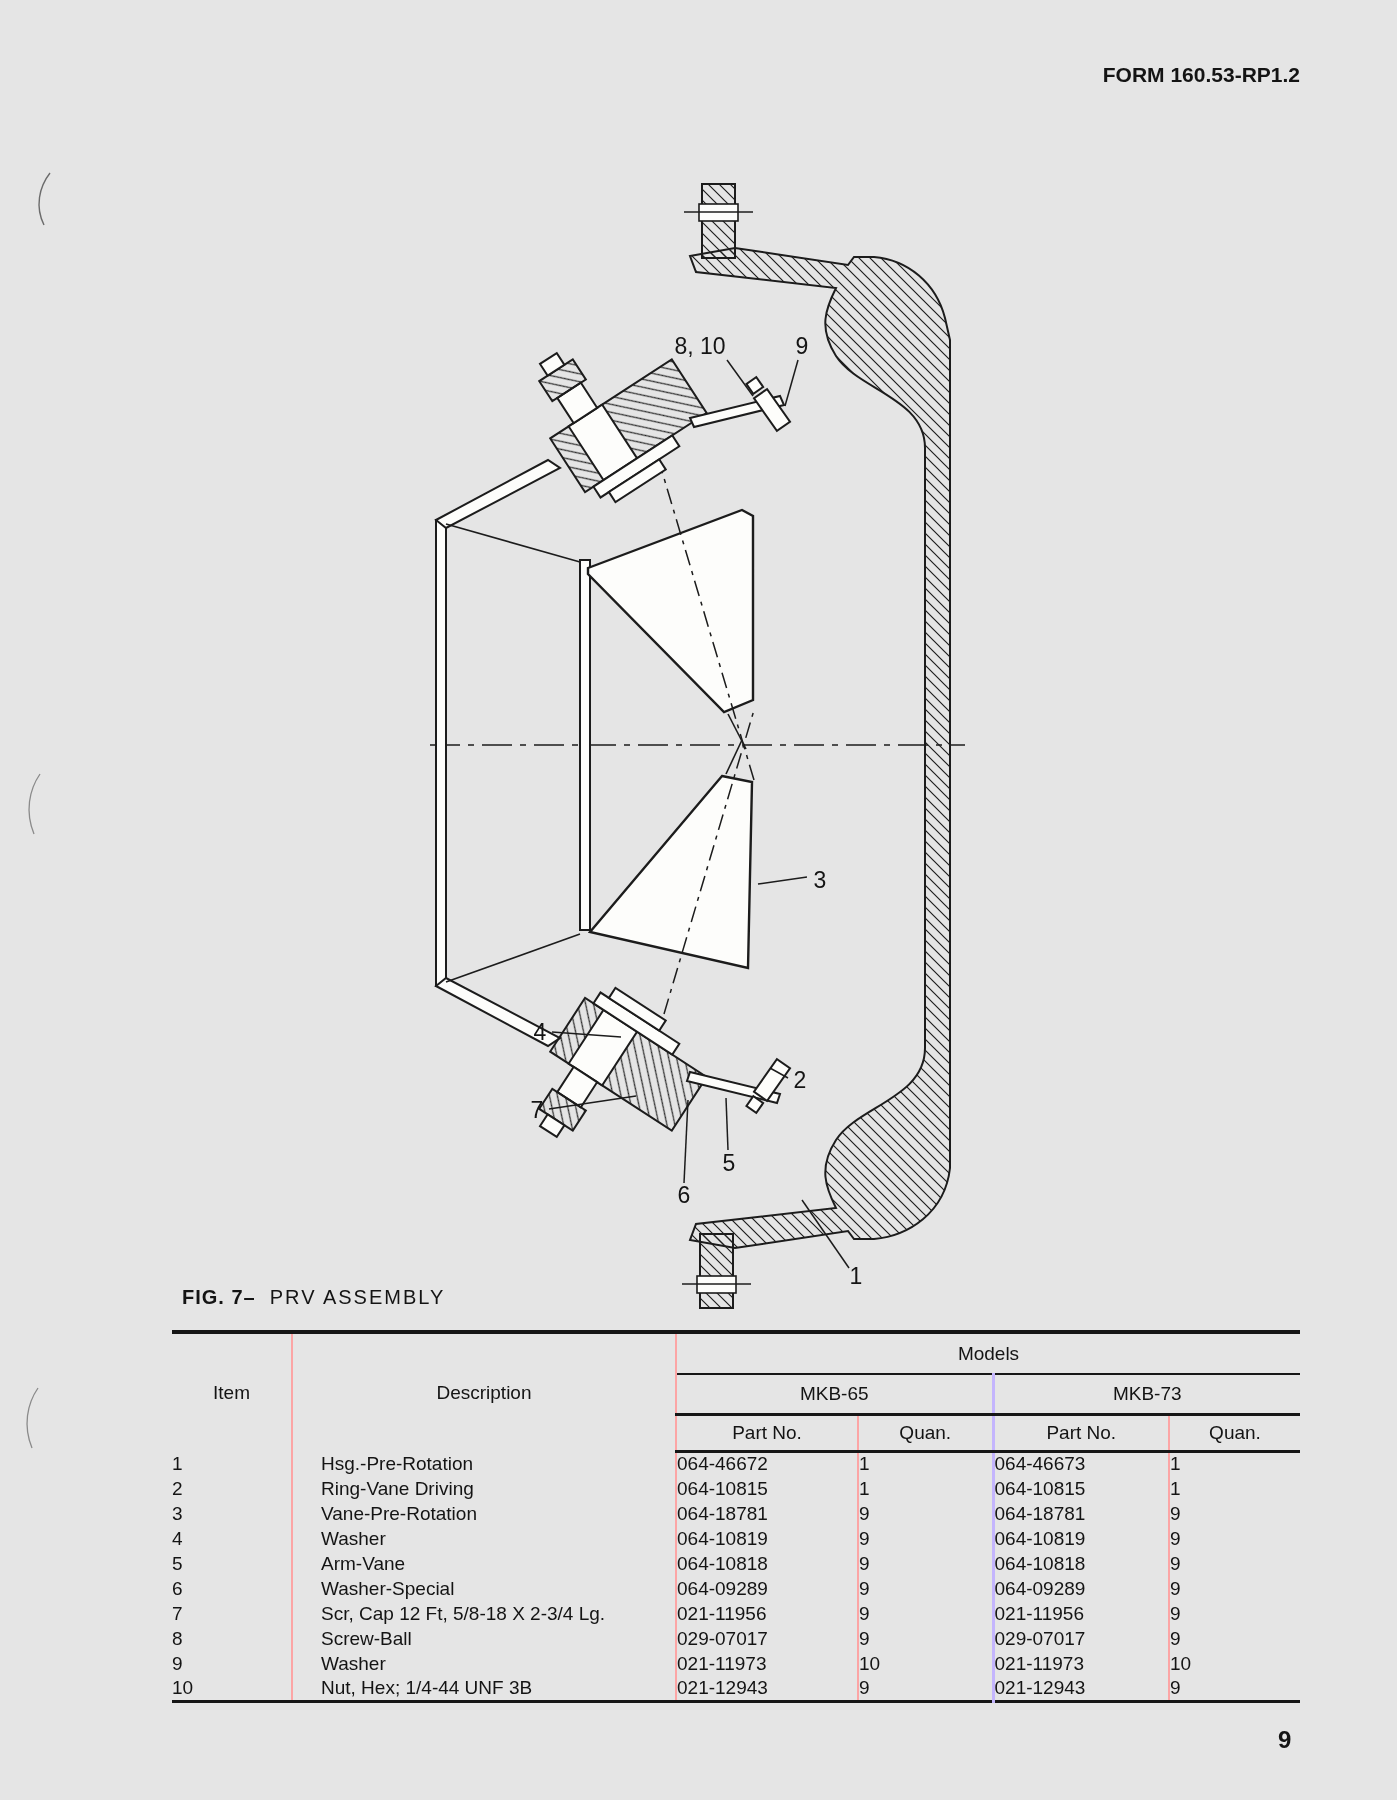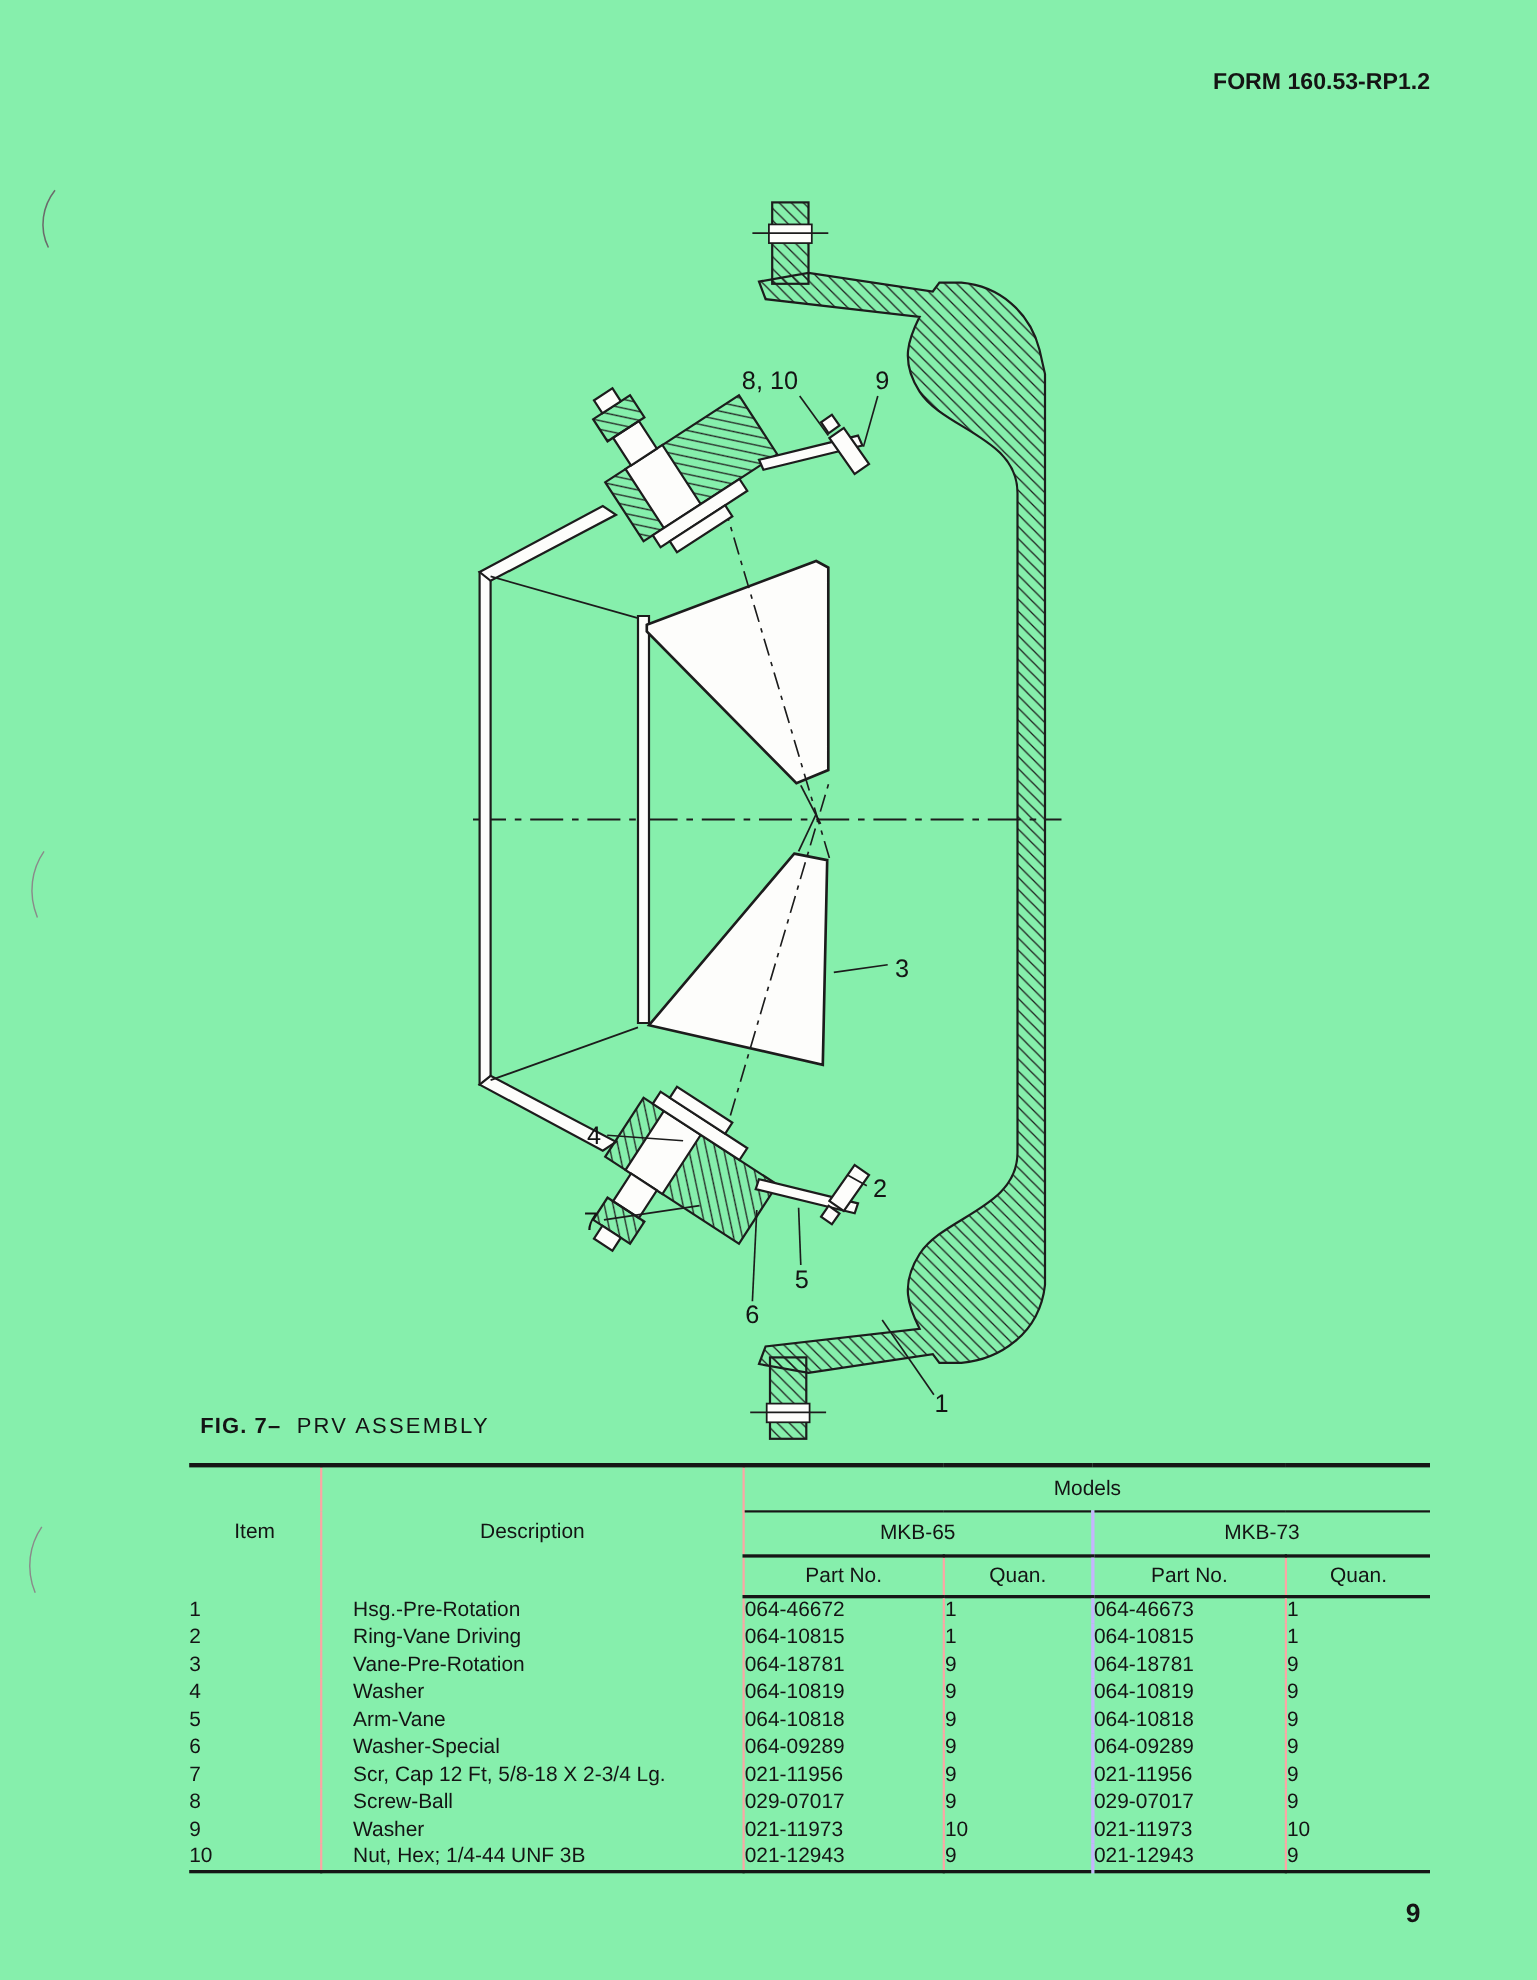--- a/index.html
+++ b/index.html
@@ -1,16 +1,16 @@
 <!DOCTYPE html>
 <html><head>
 <meta charset="utf-8">
 <style>
   html,body{margin:0;padding:0;background:#9a9a9a;}
-  .page{position:relative;width:1397px;height:1800px;background:#86efac;overflow:hidden;
+  .page{position:relative;width:1397px;height:1800px;background:#e5e5e5;overflow:hidden;
         font-family:"Liberation Sans",sans-serif;color:#141414;}
   .form-number{position:absolute;top:63px;right:97px;font-size:21px;font-weight:bold;letter-spacing:0;}
   .page-title{position:absolute;top:124px;left:418px;font-size:43px;font-weight:bold;letter-spacing:-1px;white-space:nowrap;}
   .fig-caption{position:absolute;top:1286px;left:182px;white-space:nowrap;}
   .fig-caption .fig-label{font-size:20px;font-weight:bold;letter-spacing:1px;}
   .fig-caption .fig-title{font-size:20px;font-weight:400;letter-spacing:2px;margin-left:14px;}
   .drawing-wrap{position:absolute;top:168px;left:428px;width:540px;height:1160px;}
   .page-number{position:absolute;top:1726px;left:1278px;font-size:24px;font-weight:bold;}
   .artifacts{position:absolute;top:0;left:0;width:120px;height:1800px;pointer-events:none;}
 

